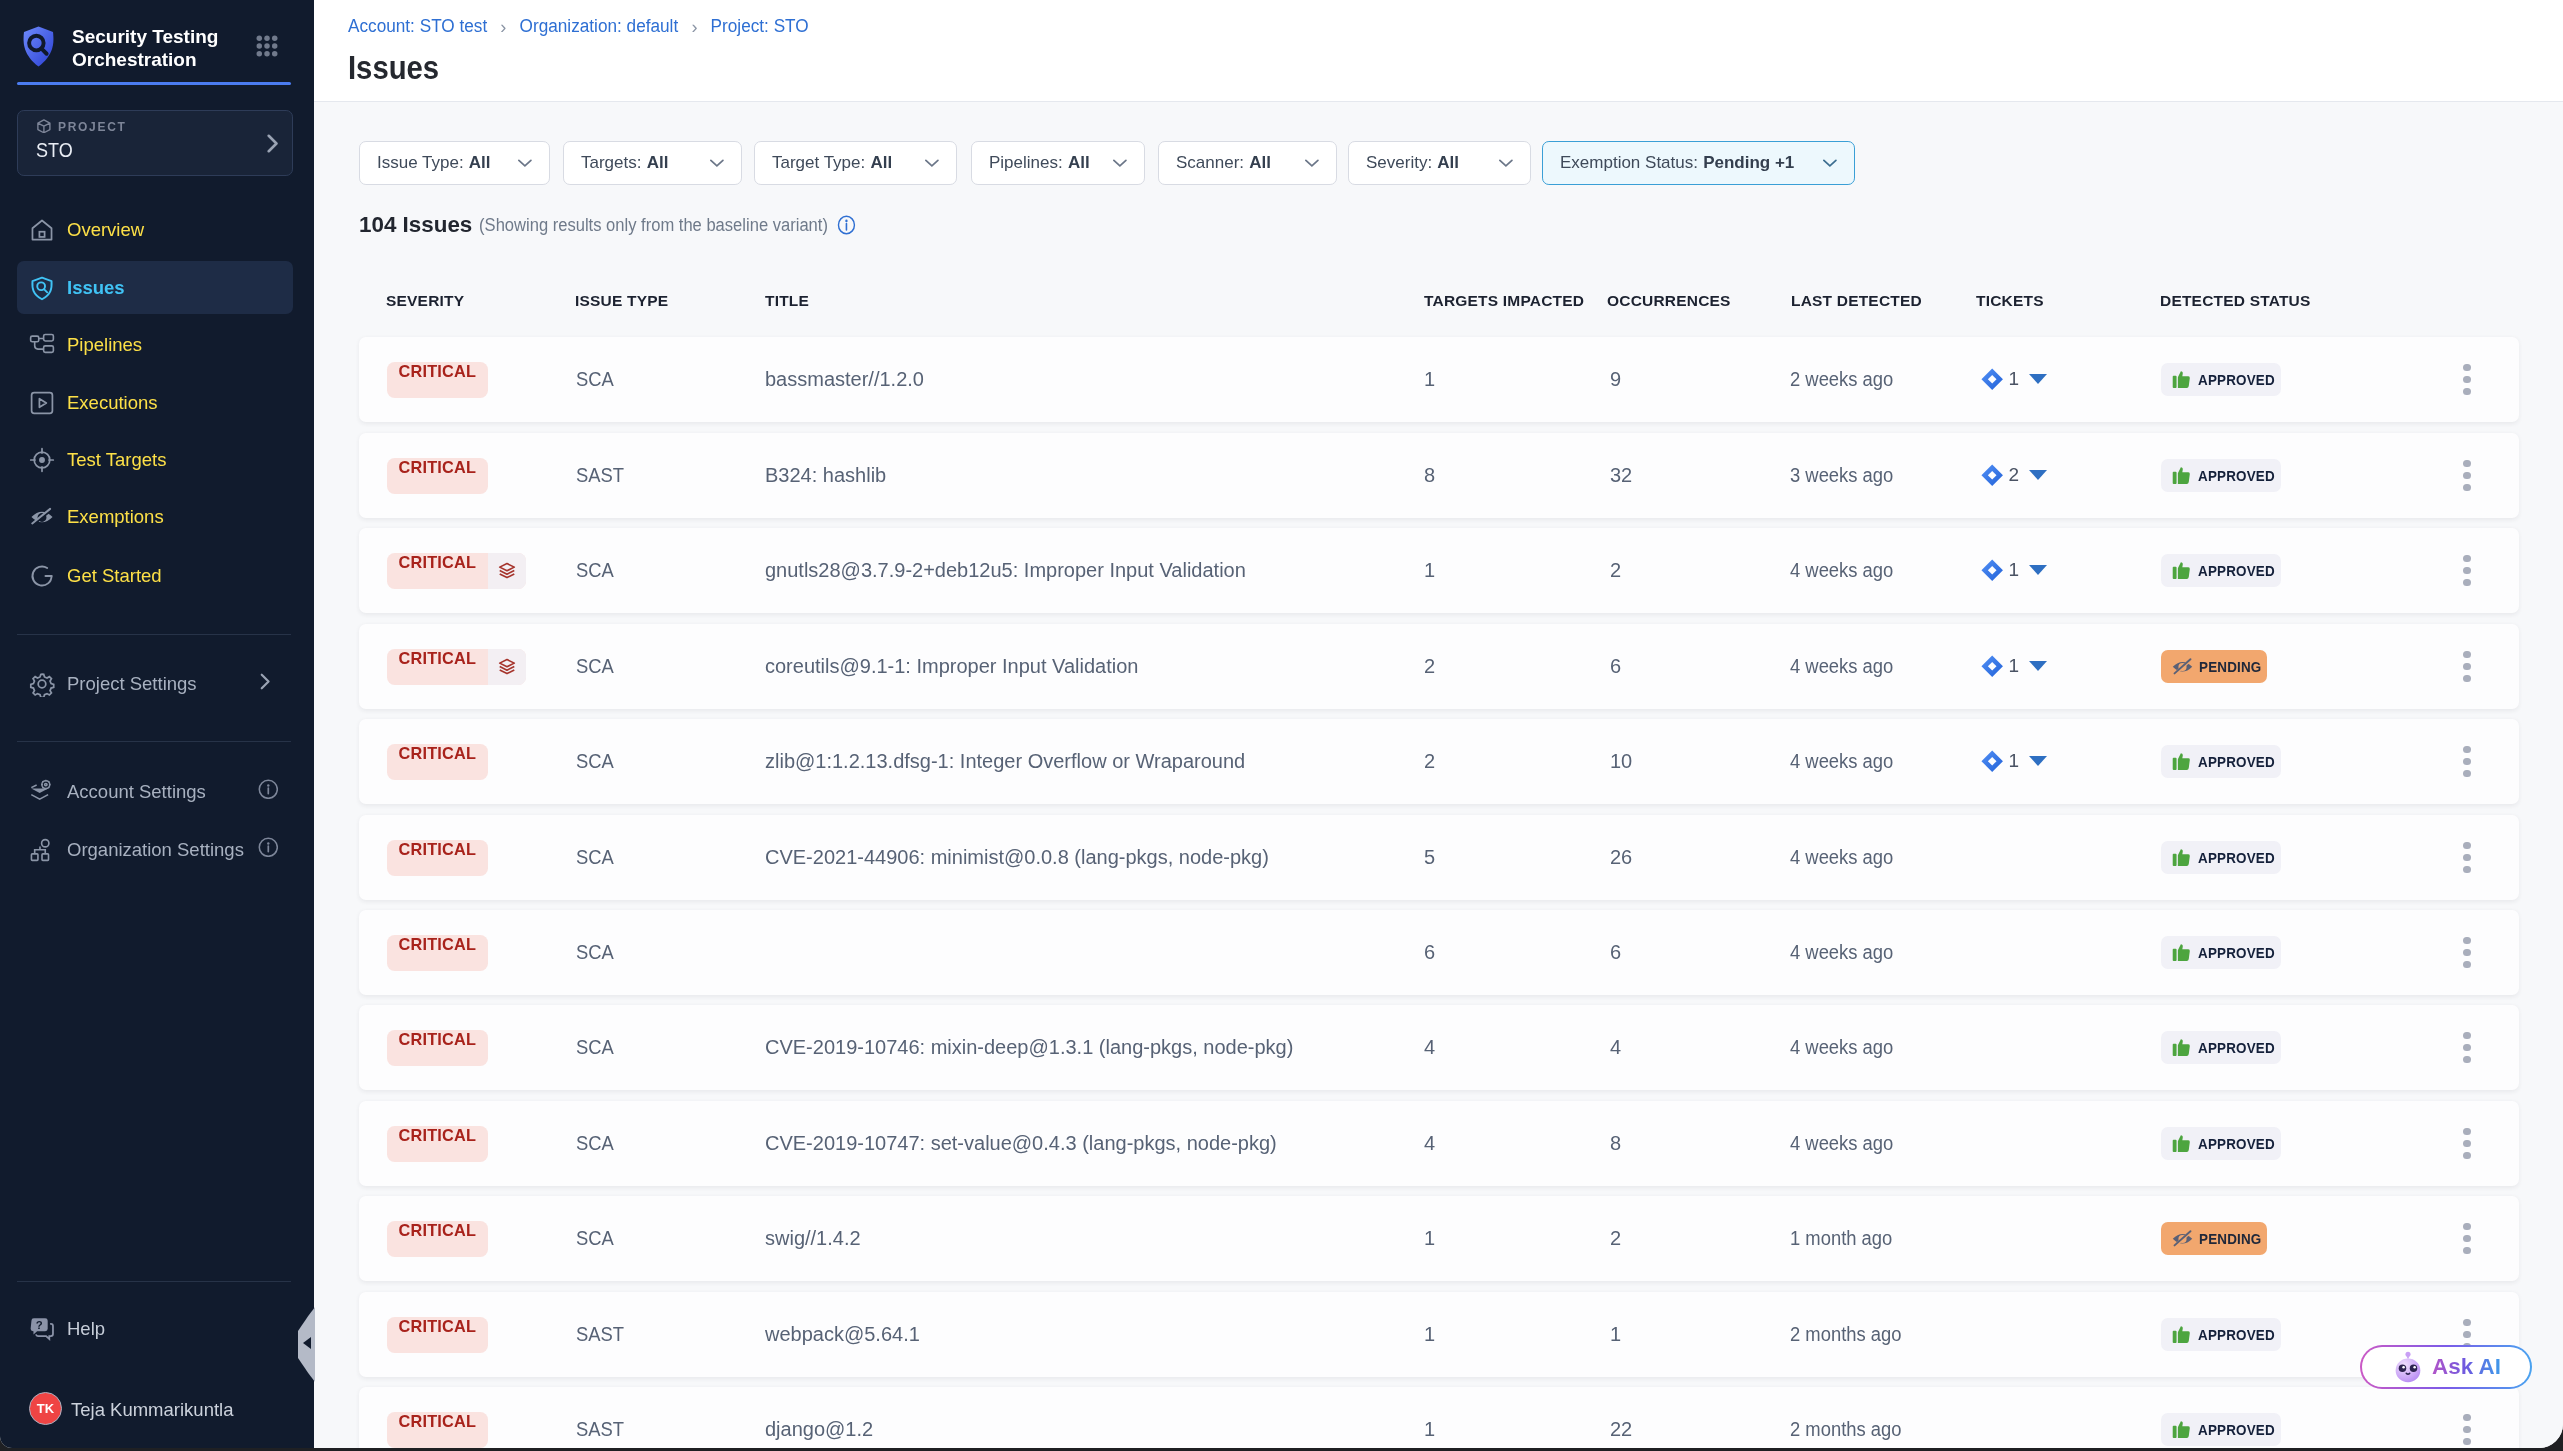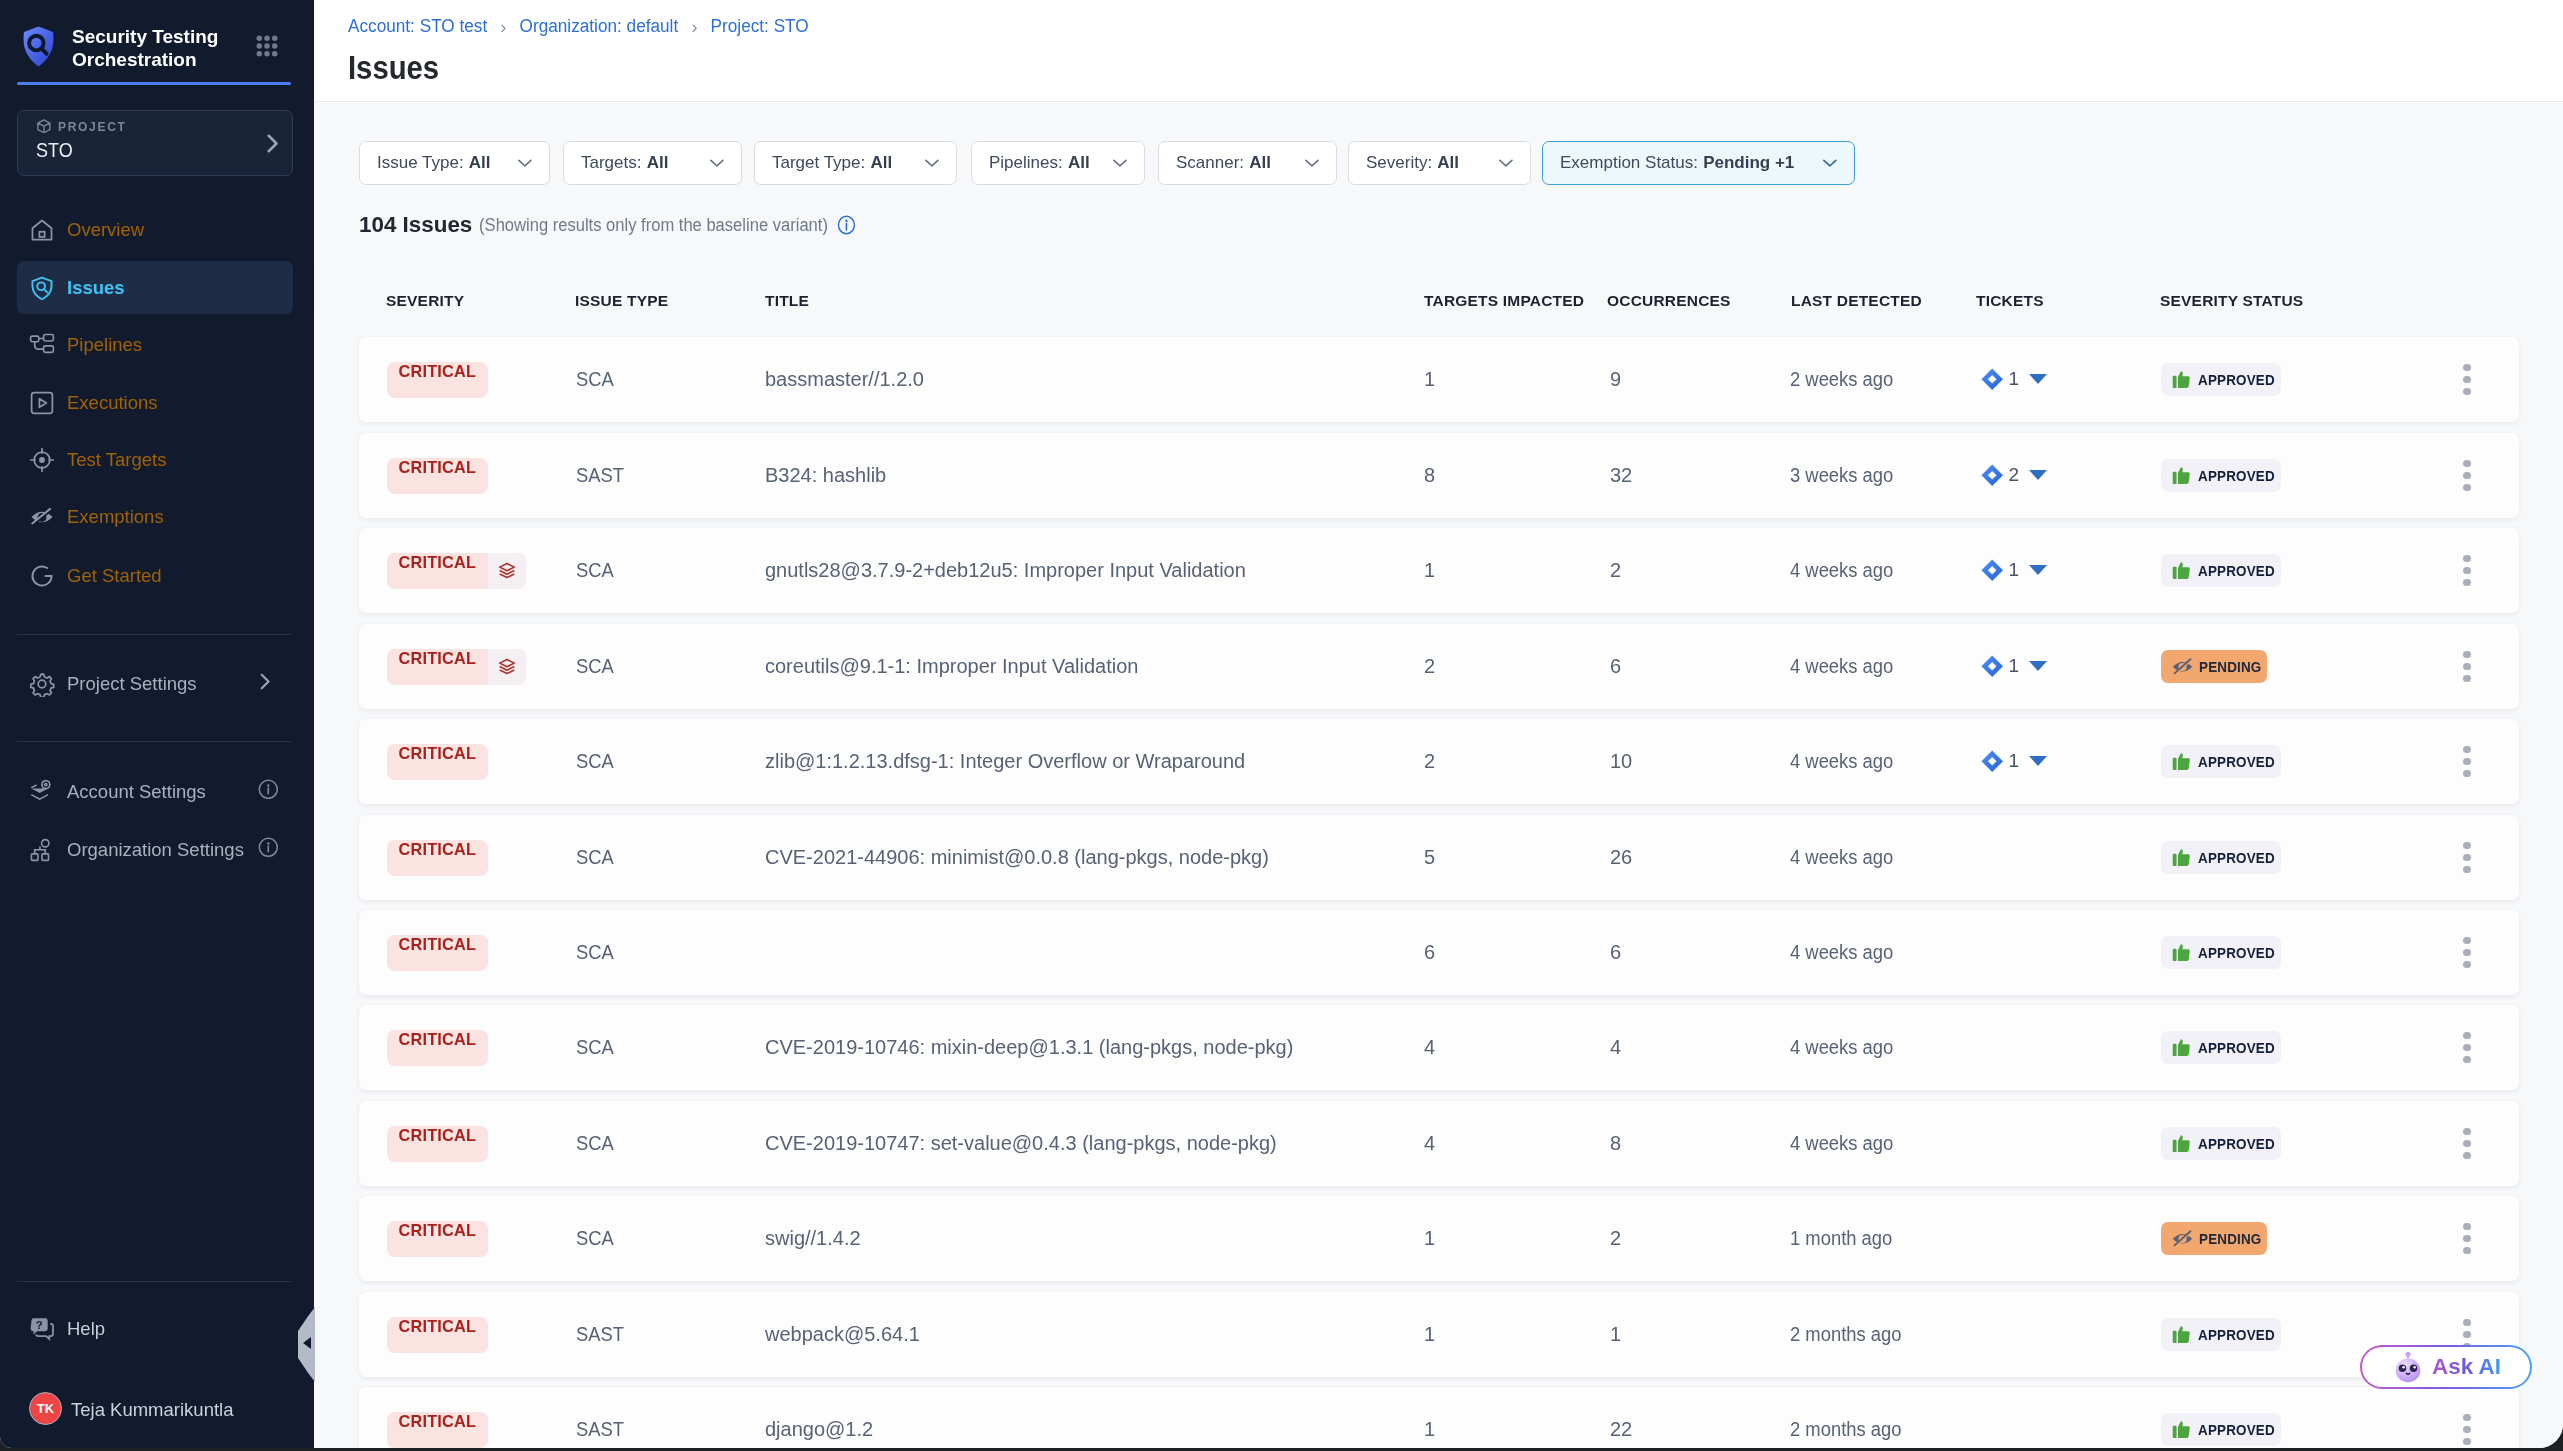--- a/index.html
+++ b/index.html
@@ -10,21 +10,21 @@
 .sidebar{position:absolute;left:0;top:0;width:314px;height:100%;background:#111b2d}
 .logo{position:absolute;left:22.4px;top:26px;width:33px;height:41px}
 .brand{position:absolute;left:72px;top:25px;font-size:19px;line-height:23px;font-weight:bold;color:#fff}
 .gridicon{position:absolute;left:255px;top:34px}
 .blueline{position:absolute;left:17px;top:82px;width:274px;height:3.4px;background:#4b7cf0;border-radius:1.7px}
 .projcard{position:absolute;left:17px;top:110px;width:276px;height:66px;border:0.9px solid #2e3c58;border-radius:6.9px;background:rgba(173,192,255,0.055)}
 .projlabel{position:absolute;left:58px;top:118px;font-size:12px;letter-spacing:1.7px;color:#7d8598;font-weight:bold}
 .projcube{position:absolute;left:36px;top:117px}
 .projname{position:absolute;left:35px;top:138px;font-size:20px;color:#e9edf4;transform:scaleX(.9);transform-origin:0 0}
 .projchev{position:absolute;left:258px;top:132px}
-.navitem{position:absolute;left:17px;width:276px;height:53px;display:flex;align-items:center;color:#a16207;font-size:18.5px}
+.navitem{position:absolute;left:17px;width:276px;height:53px;display:flex;align-items:center;color:#fde047;font-size:18.5px}
 .navitem .nicon{width:26px;height:26px;margin-left:12px;margin-right:12px;flex:none;display:flex;align-items:center;justify-content:center}
 .navitem.sel{background:#1e2c46;border-radius:6.9px;color:#40c3f5;font-weight:bold}
 .sep{position:absolute;left:17px;width:274px;height:0.9px;background:#273348}
 .settingrow{position:absolute;left:17px;width:276px;height:53px;display:flex;align-items:center;color:#a8b1c0;font-size:18.5px}
 .settingrow .nicon{width:26px;height:26px;margin-left:12px;margin-right:12px;flex:none;display:flex;align-items:center;justify-content:center}
 .rowend{position:absolute;right:22.4px}
 .avatar{position:absolute;left:29px;top:1392px;width:33px;height:33px;border-radius:50%;border:1.3px solid #aab2c2;background:#ef4444;color:#fff;font-size:13px;font-weight:bold;display:flex;align-items:center;justify-content:center}
 .uname{position:absolute;left:71px;top:1399px;font-size:18.5px;color:#ccd2dc}
 .collapsetab{position:absolute;left:298px;top:1307px;width:17px;height:75px;background:#b4bac7;clip-path:polygon(100% 0,100% 100%,60% 88%,0 68%,0 32%,60% 12%)}
 .collapsetri{position:absolute;left:303px;top:1337px;width:0;height:0;border-top:6px solid transparent;border-bottom:6px solid transparent;border-right:8.6px solid #111b2d}
@@ -113,21 +113,21 @@
         </span>
   </div>
 
   <div class="thead" style="left:72px">SEVERITY</div>
   <div class="thead" style="left:261px">ISSUE TYPE</div>
   <div class="thead" style="left:451px">TITLE</div>
   <div class="thead" style="left:1110px">TARGETS IMPACTED</div>
   <div class="thead" style="left:1293px">OCCURRENCES</div>
   <div class="thead" style="left:1477px">LAST DETECTED</div>
   <div class="thead" style="left:1662px">TICKETS</div>
-  <div class="thead" style="left:1846px">SEVERITY STATUS</div>
+  <div class="thead" style="left:1846px">DETECTED STATUS</div>
   <div id="rows">
         <div class="card" style="top:337px">
           <div class="sev">
             <span class="t">CRITICAL</span>
           </div>
     <div class="cell" style="left:217px">
             <span class="tx">SCA</span>
           </div>
     <div class="cell" style="left:406px">bassmaster//1.2.0</div>
     <div class="cell" style="left:1065px">1</div>

